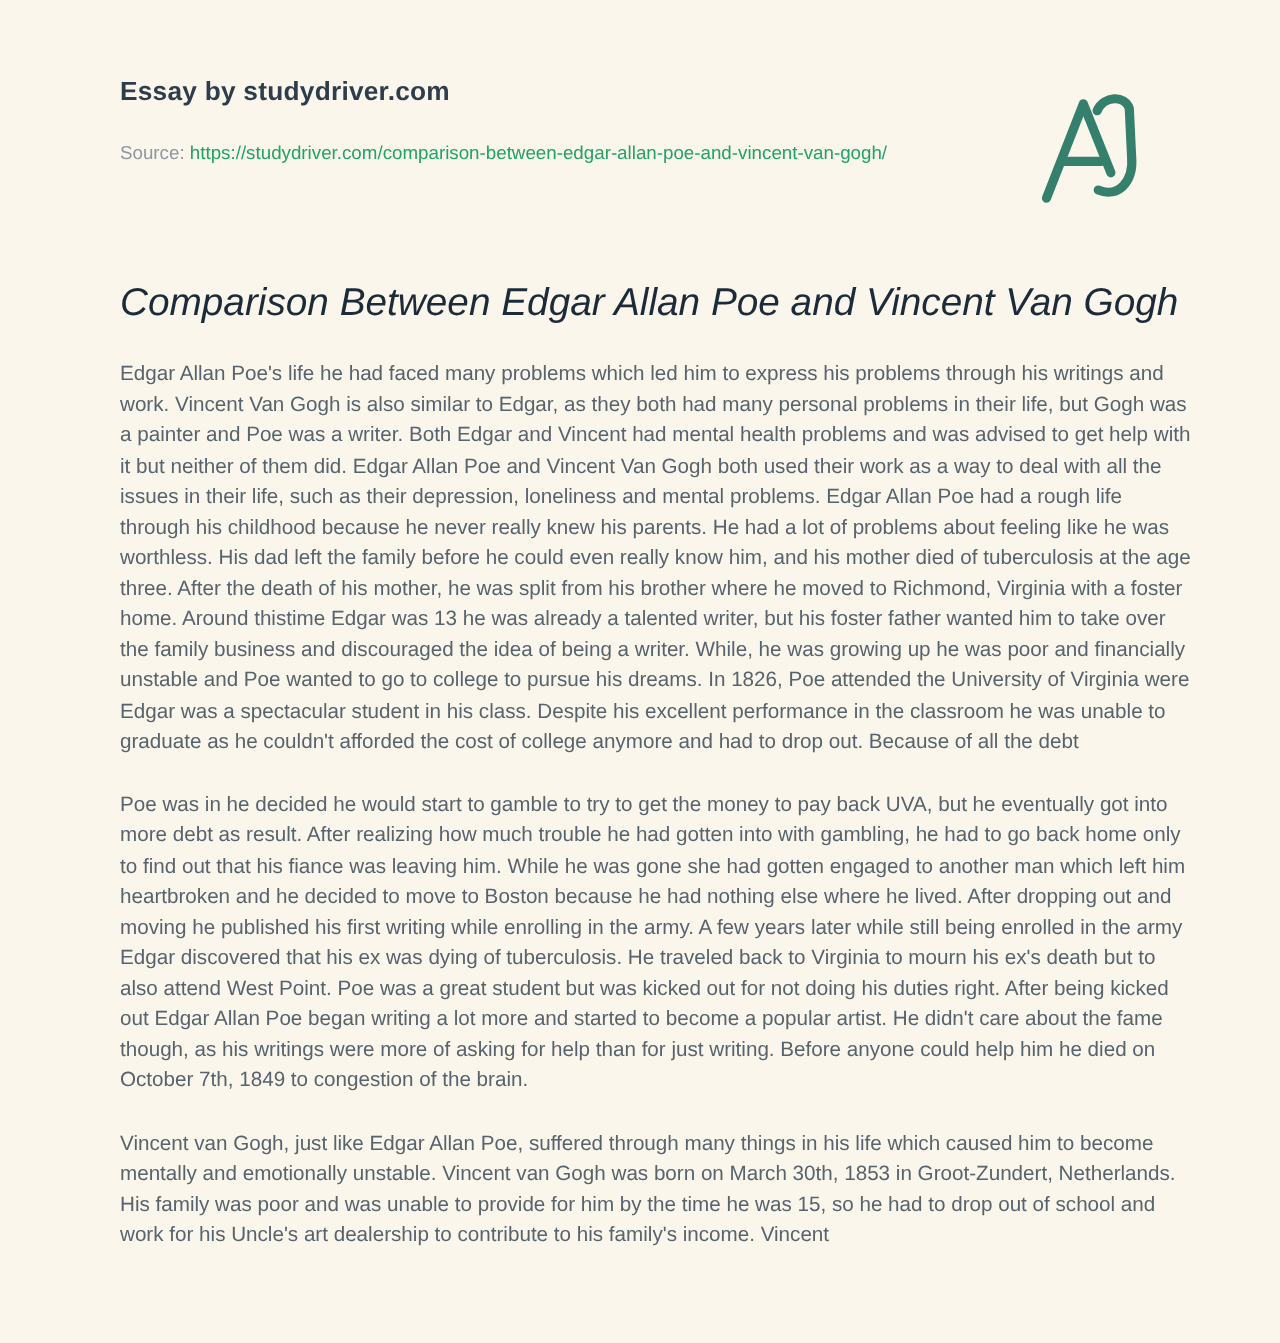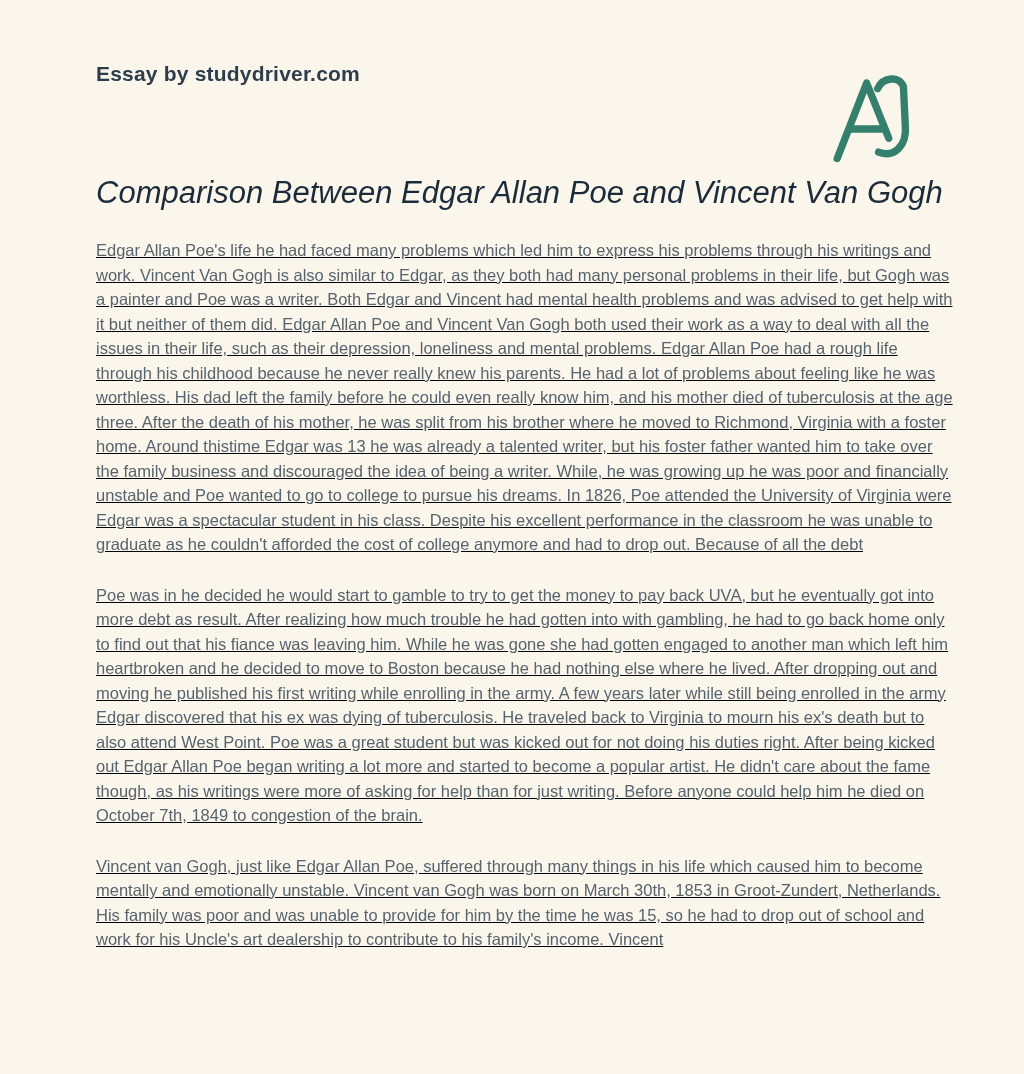--- a/index.html
+++ b/index.html
@@ -47,36 +47,40 @@
   .article-title {
     margin-top: 88px;
     font-size: 31px;
     line-height: 38px;
     font-weight: 500;
     color: #1c2b3a;
     font-style: italic;
   }
   .article-body {
     margin-top: 26px;
-    text-decoration: underline;
   }
   .article-body p {
     font-size: 16.5px;
     line-height: 24.5px;
     color: #57636d;
     margin-bottom: 26px;
   }
 </style>
 </head>
 <body>
 
 <div class="page">
 
   <div class="byline">Essay by studydriver.com</div>
 
+  <div class="source-line">
+    <span class="source-label">Source:</span>
+    <span> </span>
+    <span class="source-url">https://studydriver.com/comparison-between-edgar-allan-poe-and-vincent-van-gogh/</span>
+  </div>
 
   <svg class="logo" viewBox="0 0 100 100" fill="none" stroke="#35806d" stroke-width="8" stroke-linecap="round" stroke-linejoin="round">
 
     <path d="M10 94 L42 12 L66 72"></path>
     <path d="M24 62 L58 62"></path>
     <path d="M54 18 C60 5 78 4 82 16 L84 58 C86 80 72 94 55 87"></path>
   </svg>
 
   <h1 class="article-title">Comparison Between Edgar Allan Poe and Vincent Van Gogh</h1>
 

